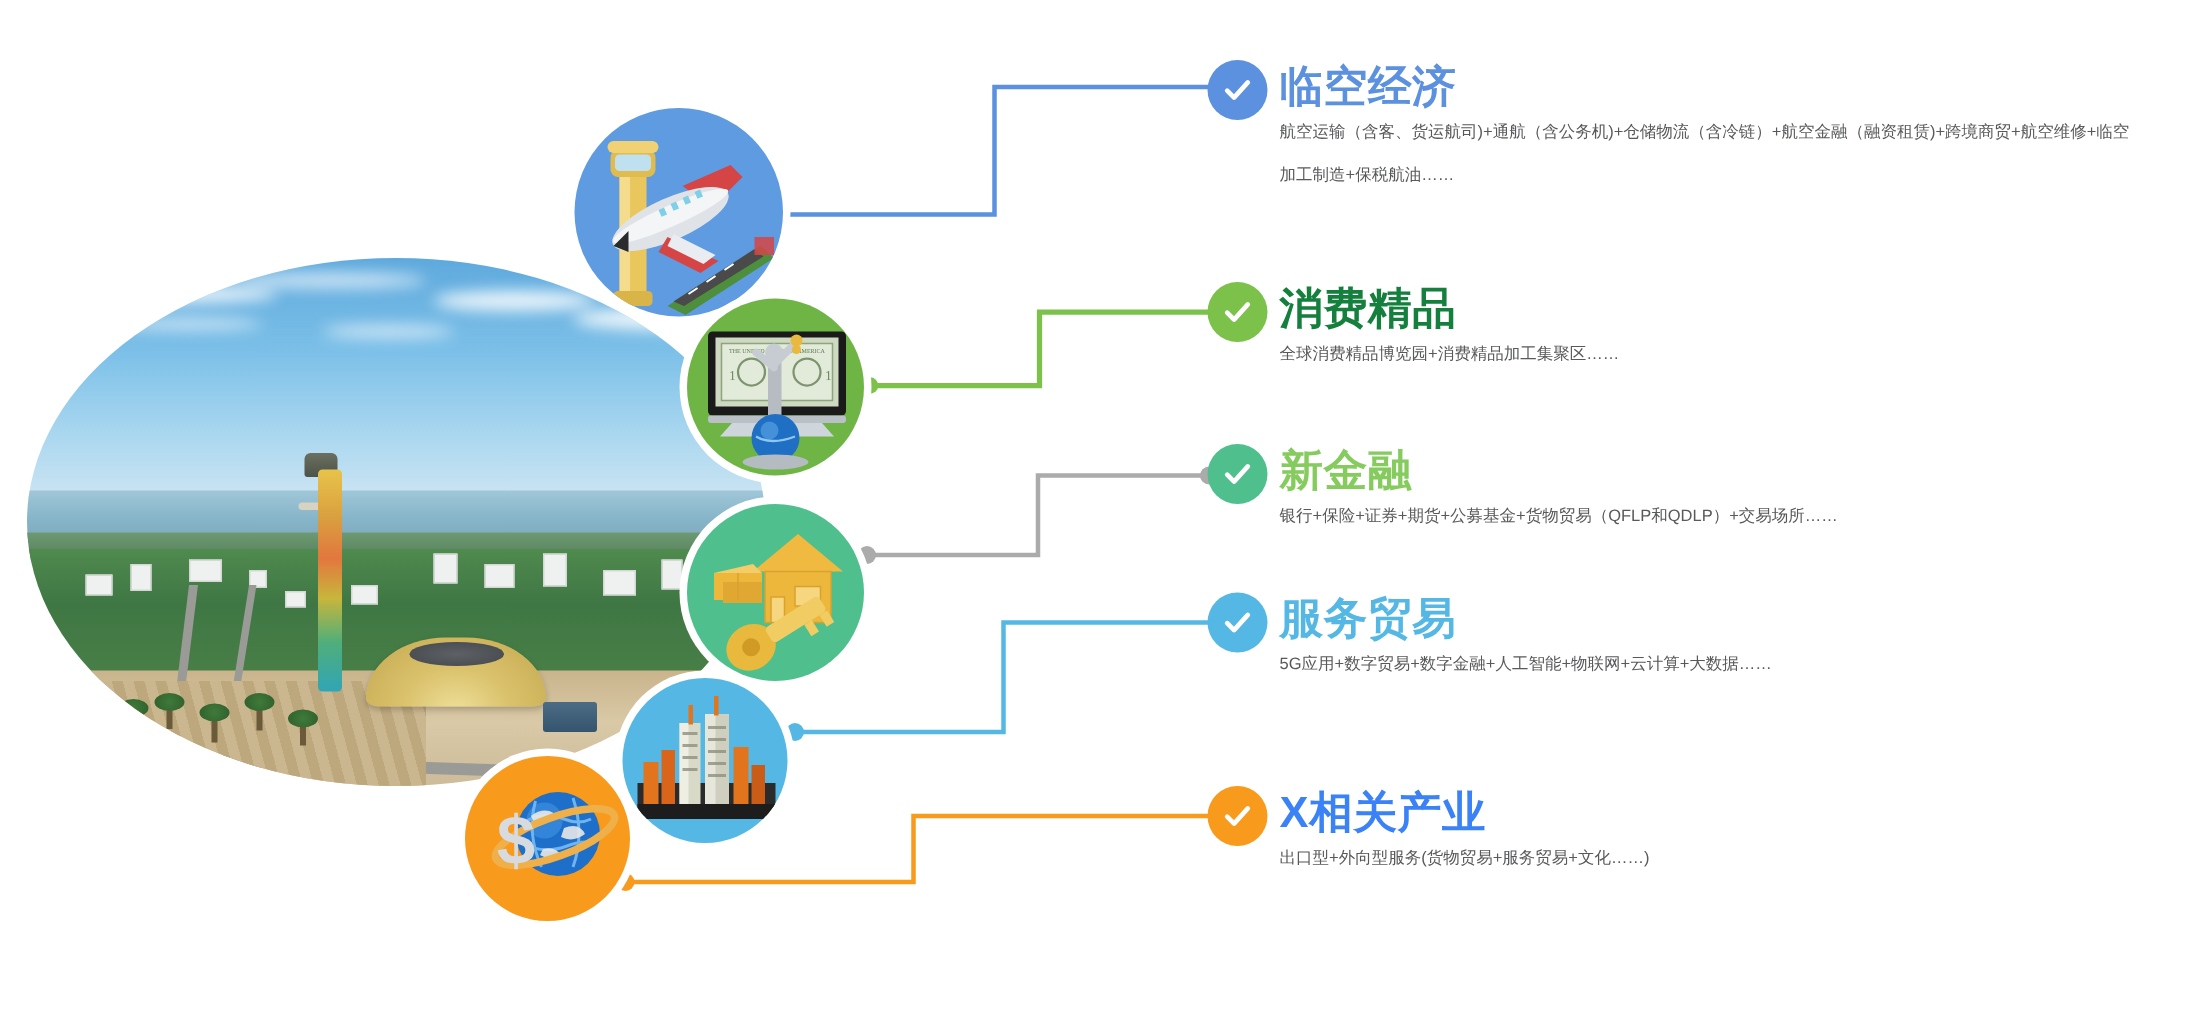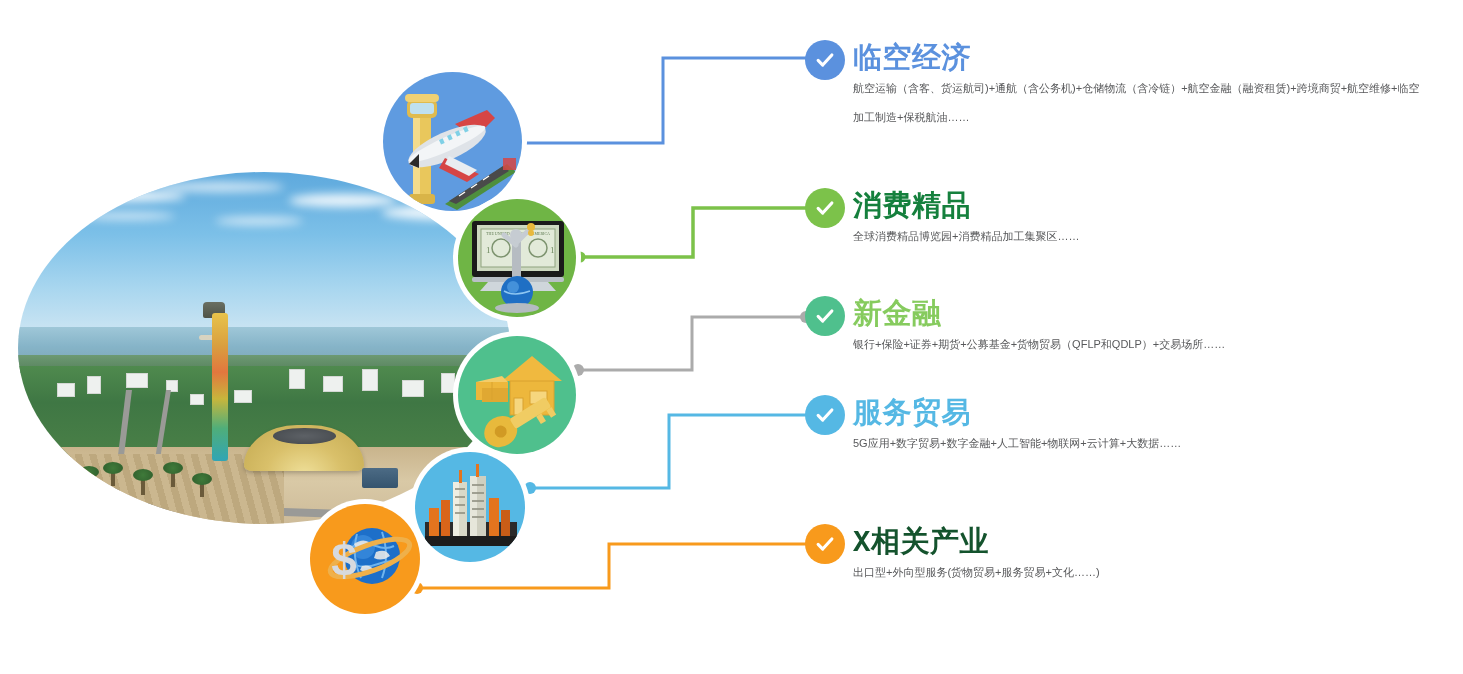--- a/index.html
+++ b/index.html
@@ -390,17 +390,17 @@
     <div class="entry-title" style="color:#55B8E4;">服务贸易</div>
     <div class="entry-body w-wide">5G应用+数字贸易+数字金融+人工智能+物联网+云计算+大数据……</div>
   </div>
 
   <div class="entry" style="left:805px; top:524px;">
     <div class="badge" style="background:#F89A1C;">
       <svg width="22" height="22" viewBox="0 0 24 24">
         <path d="M4.5 12.5 L9.5 17.5 L19.5 6.5" fill="none" stroke="#ffffff" stroke-width="3.4" stroke-linecap="round" stroke-linejoin="round"></path>
       </svg>
     </div>
-    <div class="entry-title" style="color:#14532d;font-family:Liberation Mono, monospace;">X相关产业</div>
+    <div class="entry-title" style="color:#3b82f6;">X相关产业</div>
     <div class="entry-body w-full">出口型+外向型服务(货物贸易+服务贸易+文化……)</div>
   </div>
 
 </div>
 
 </body></html>

